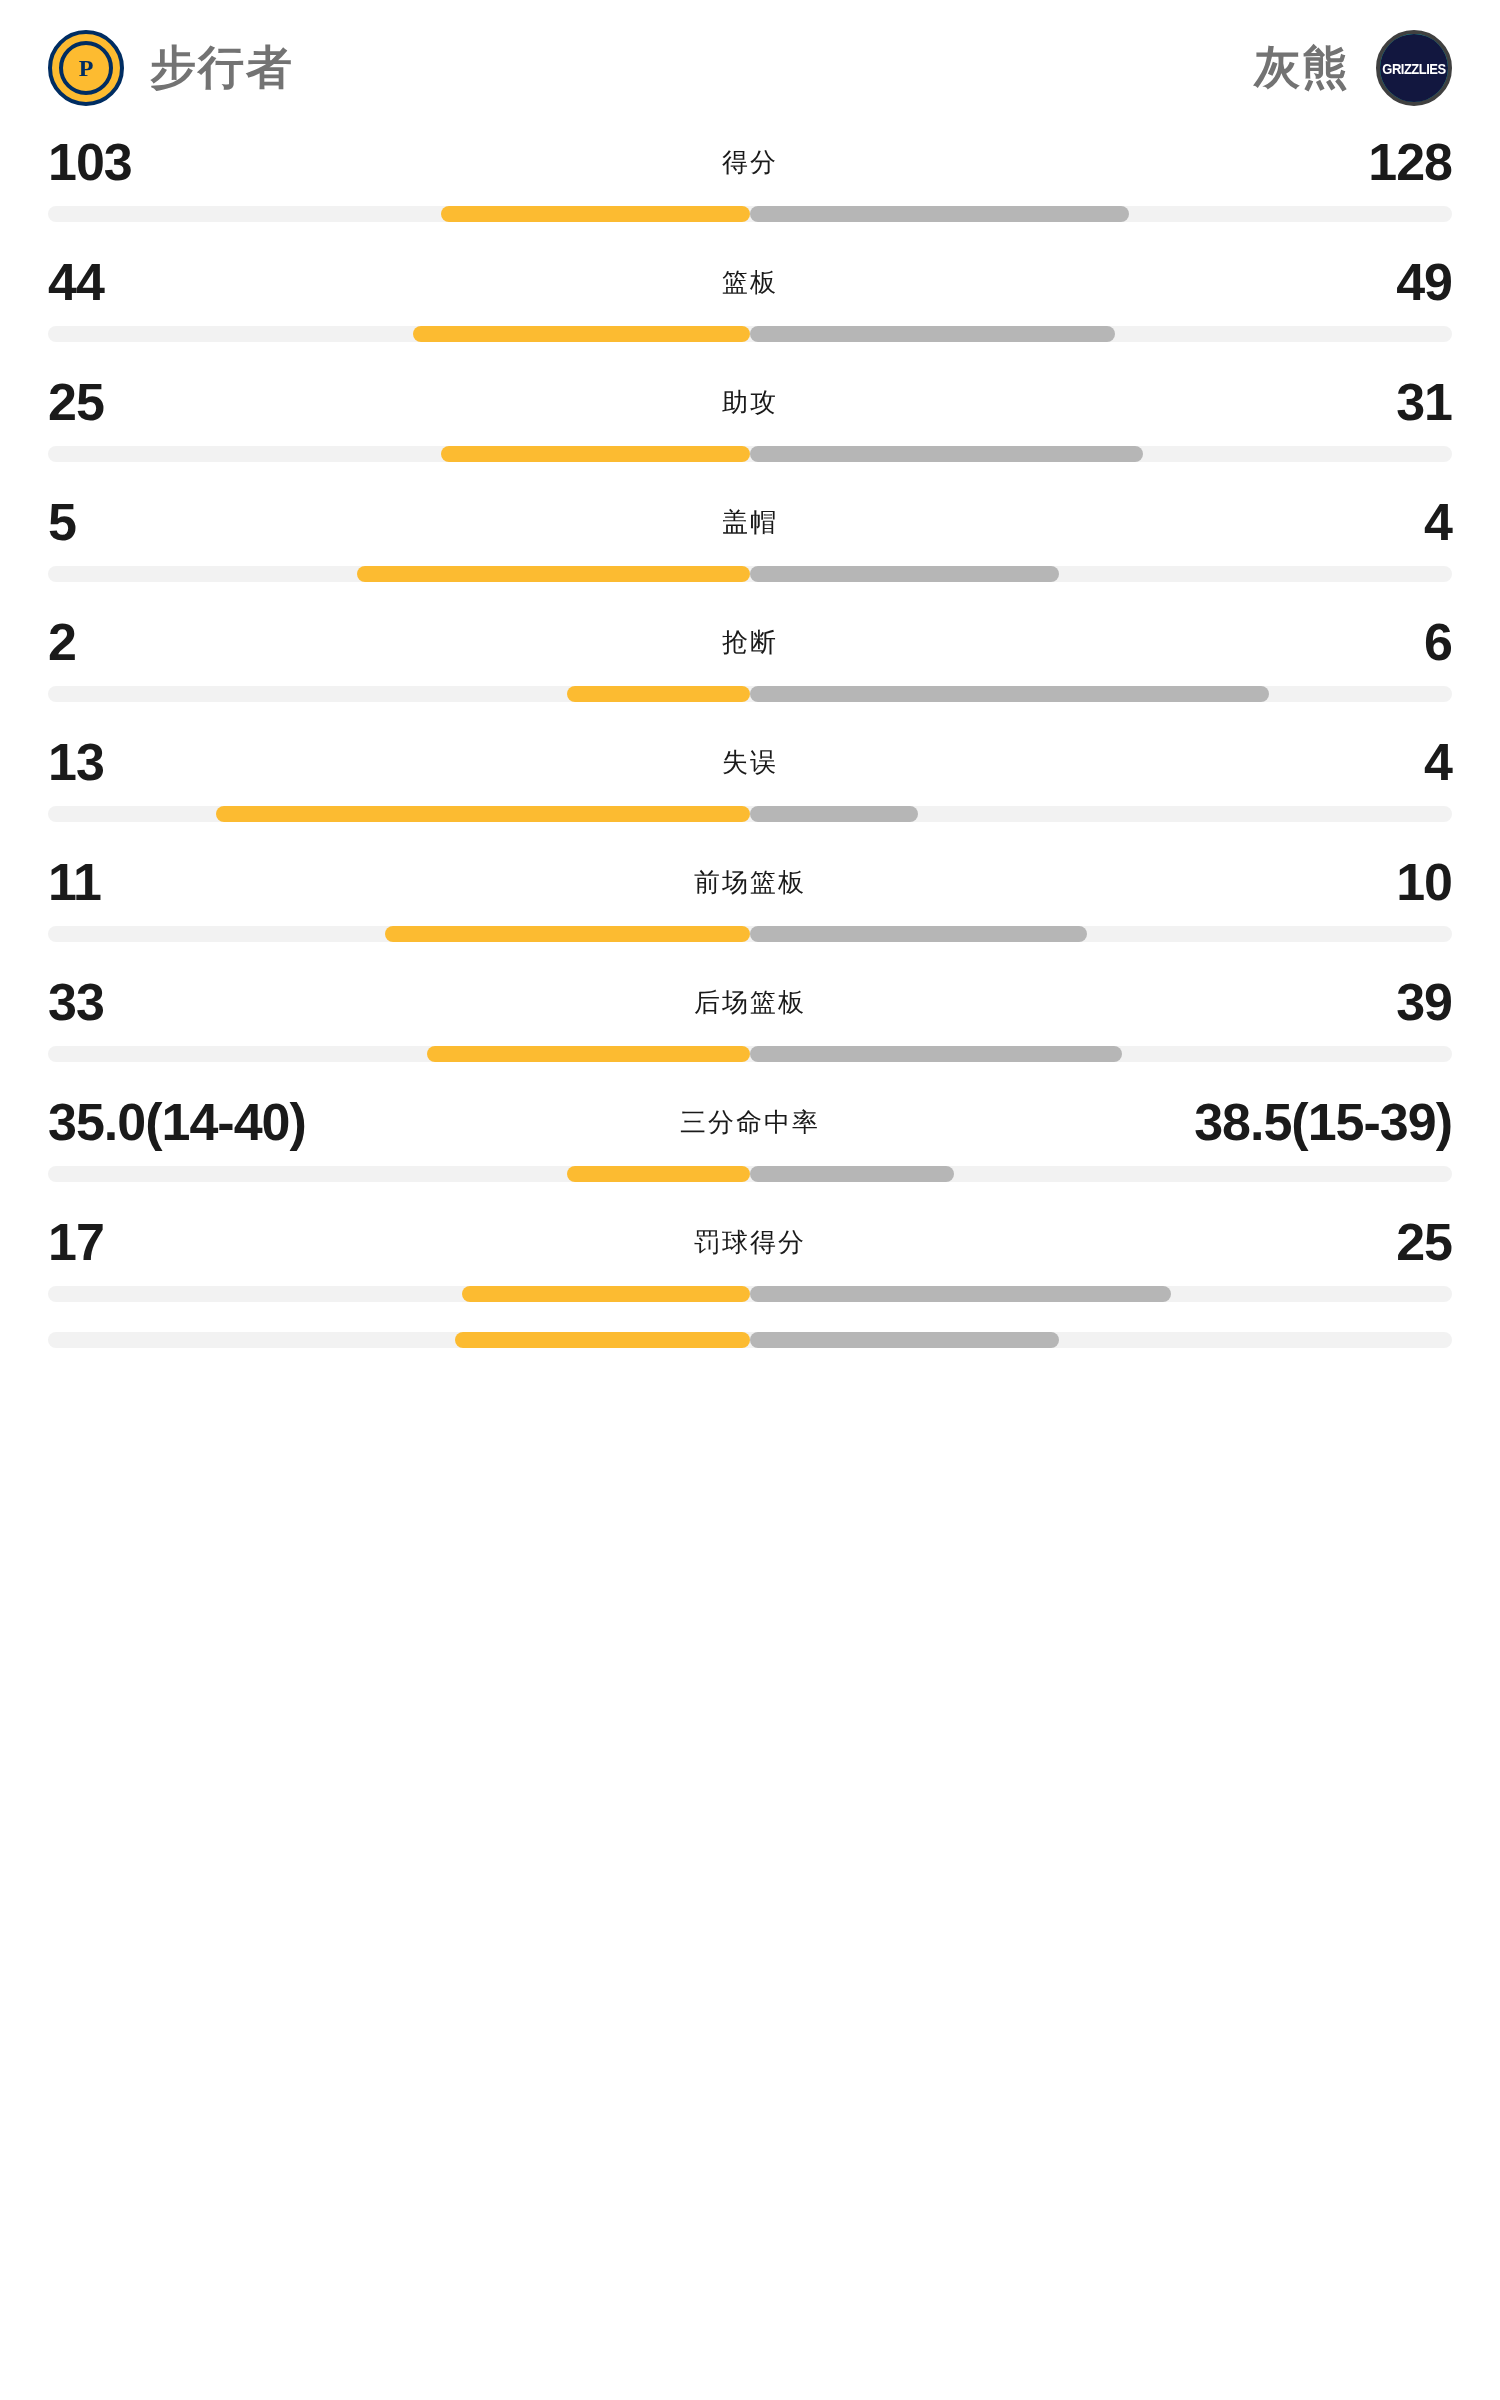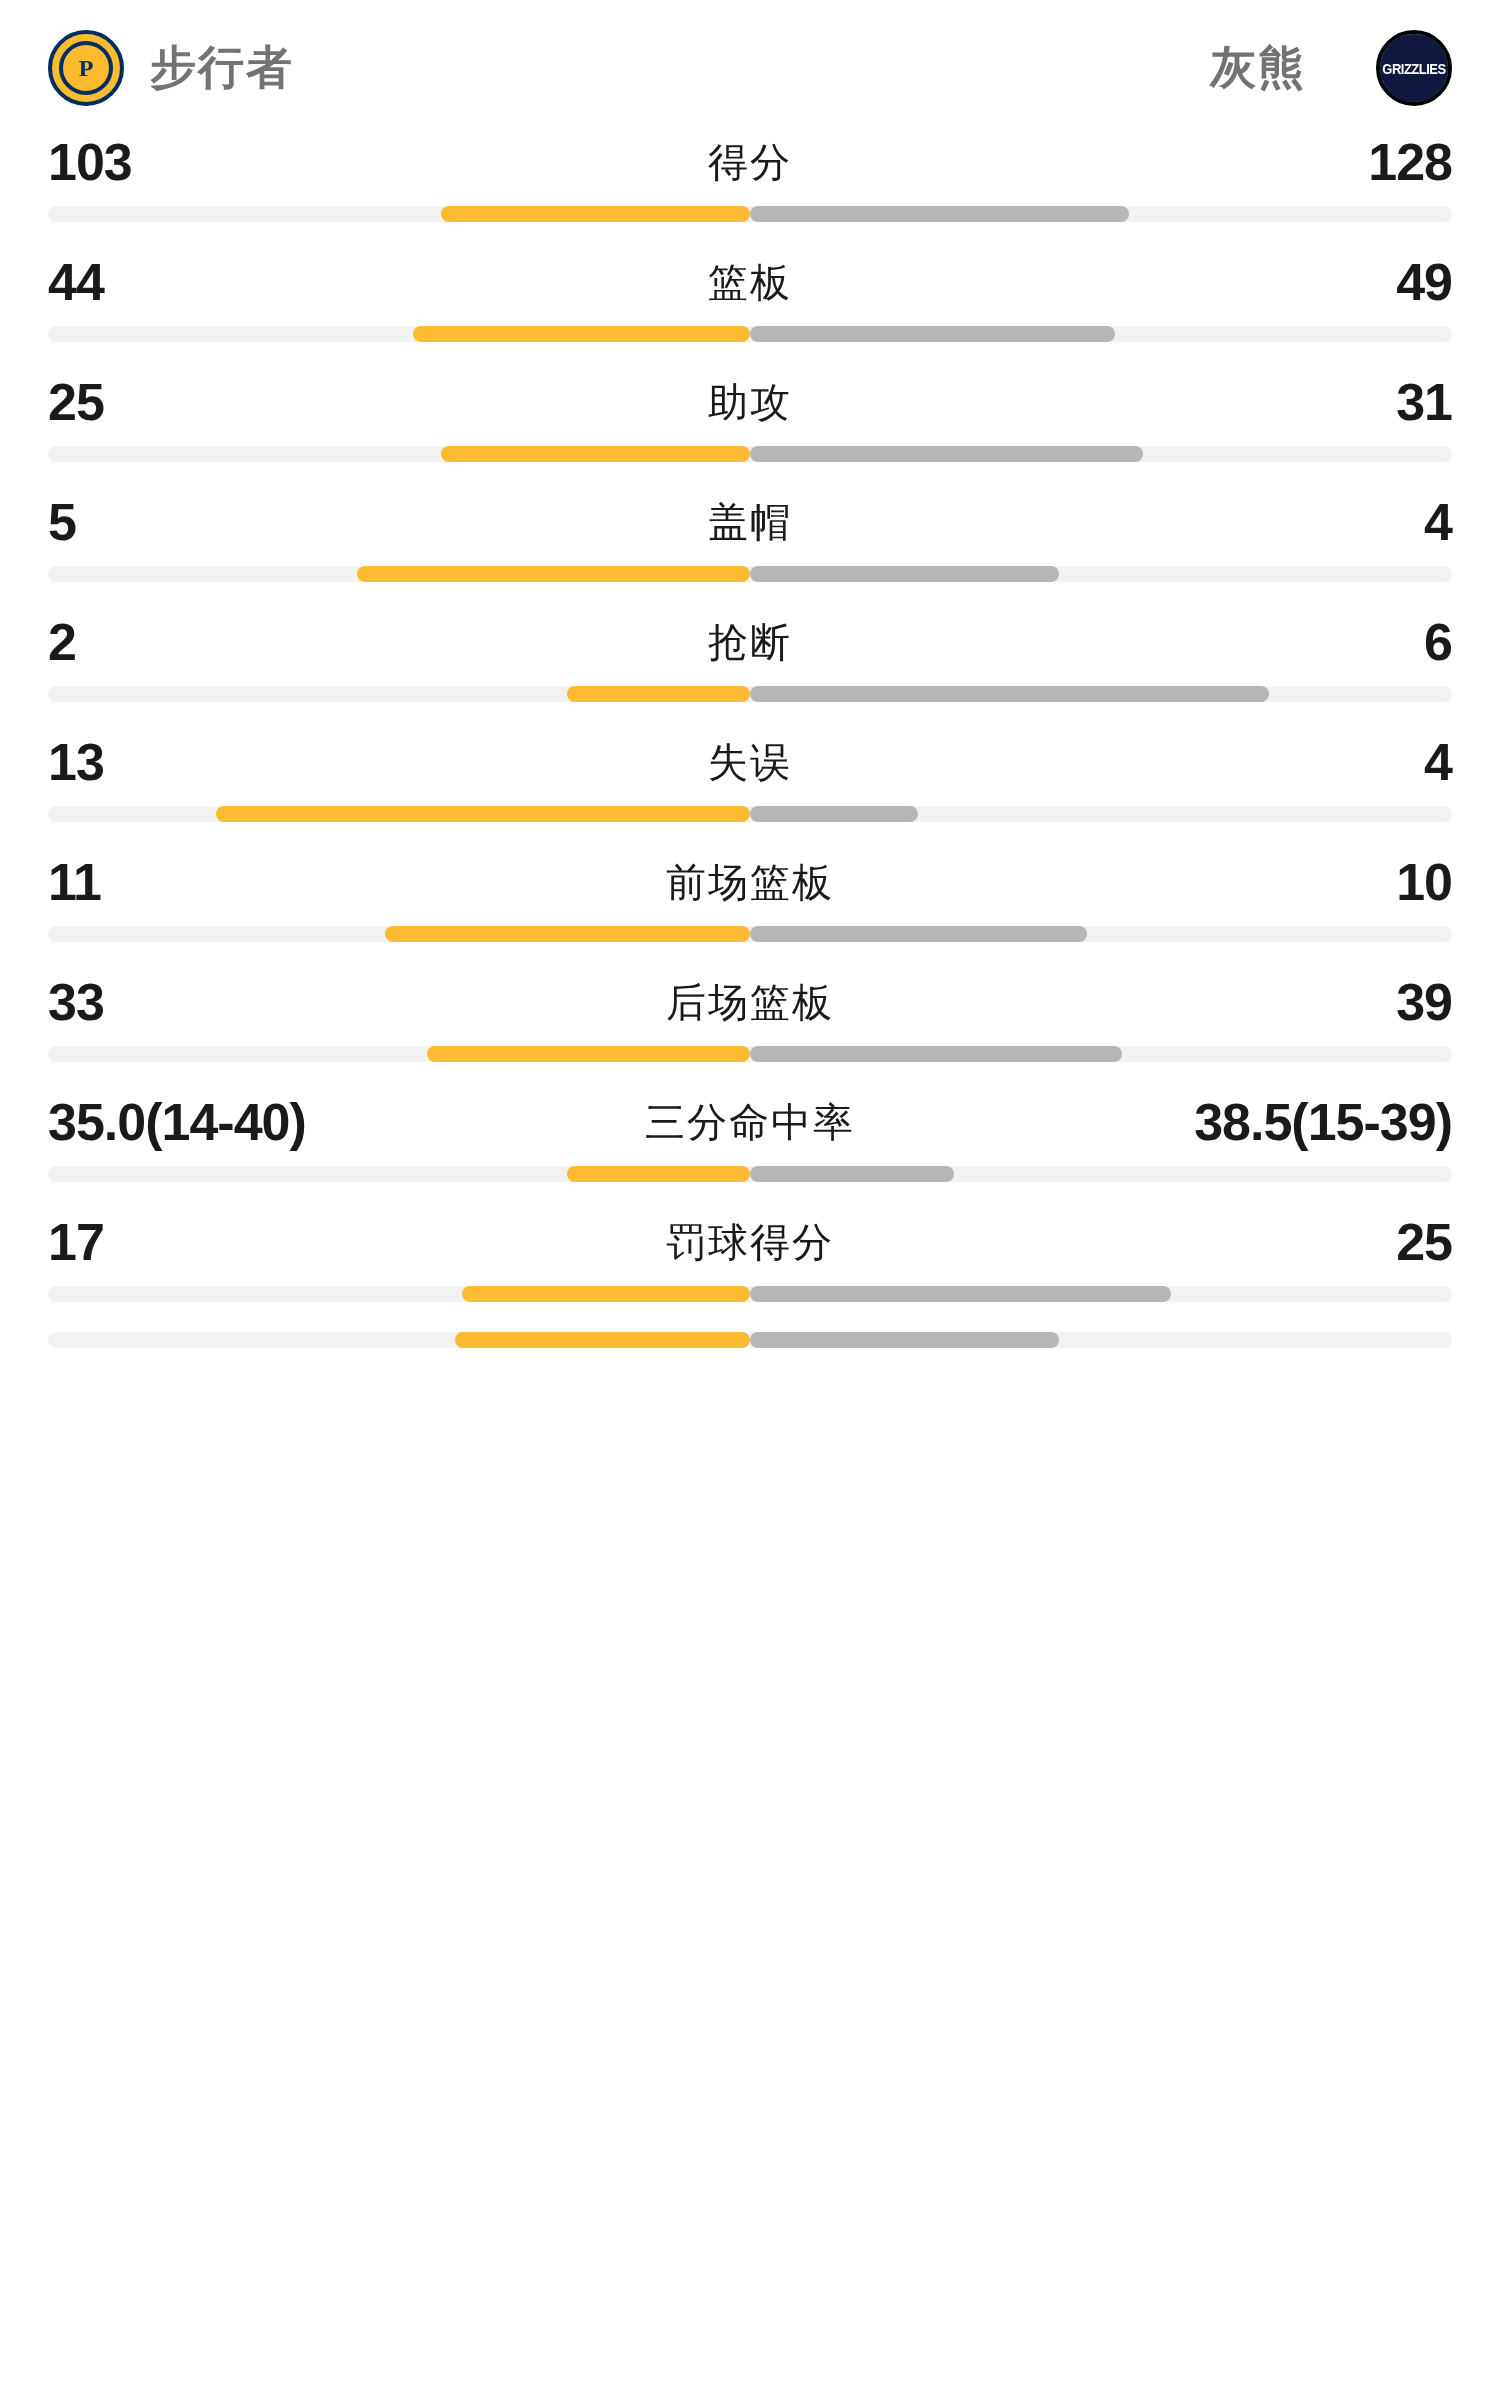--- a/index.html
+++ b/index.html
@@ -45,22 +45,21 @@
   .logo-home .ring {
     width: 54px; height: 54px;
     border-radius: 50%;
     border: 4px solid #002d62;
     display: flex; align-items: center; justify-content: center;
     font-size: 24px; font-weight: 700; color: #002d62;
     font-family: "Liberation Serif", serif;
   }
   .logo-away {
     background: #14b8a6;
-    border: 4px solid #000000;
-    margin-left: 44px;
+    border: 4px solid #404040;
   }
   .logo-away .bear {
     width: 100%; height: 100%;
     background: #12173f;
     display: flex; align-items: center; justify-content: center;
     font-size: 13px; font-weight: 700; color: #ffffff;
     letter-spacing: -0.5px;
     font-family: "Liberation Sans", sans-serif;
     transform: scaleY(1.1);
   }
@@ -78,21 +77,21 @@
     font-size: 52px;
     font-weight: 700;
     color: #1a1a1a;
     letter-spacing: -1px;
     white-space: nowrap;
     flex: 0 0 auto;
     min-width: 200px;
   }
   .stat-val.right { text-align: right; }
   .stat-label {
-    font-size: 40px;
+    font-size: 26px;
     font-weight: 500;
     color: #1a1a1a;
     letter-spacing: 2px;
     flex: 1 1 auto;
     text-align: center;
     white-space: nowrap;
   }
 
   .bar-track {
     position: relative;

